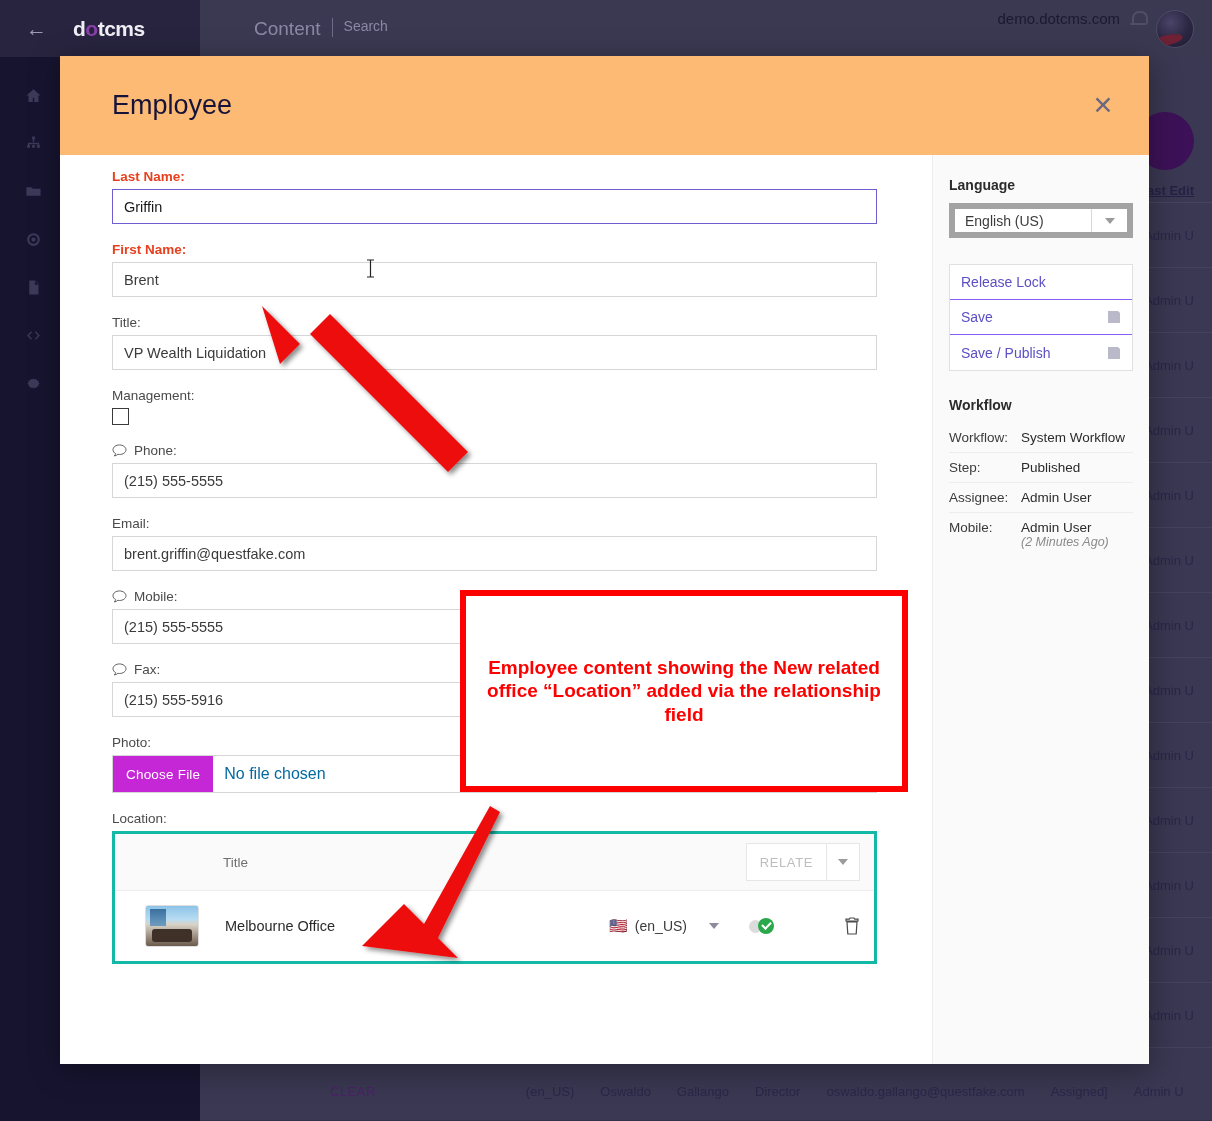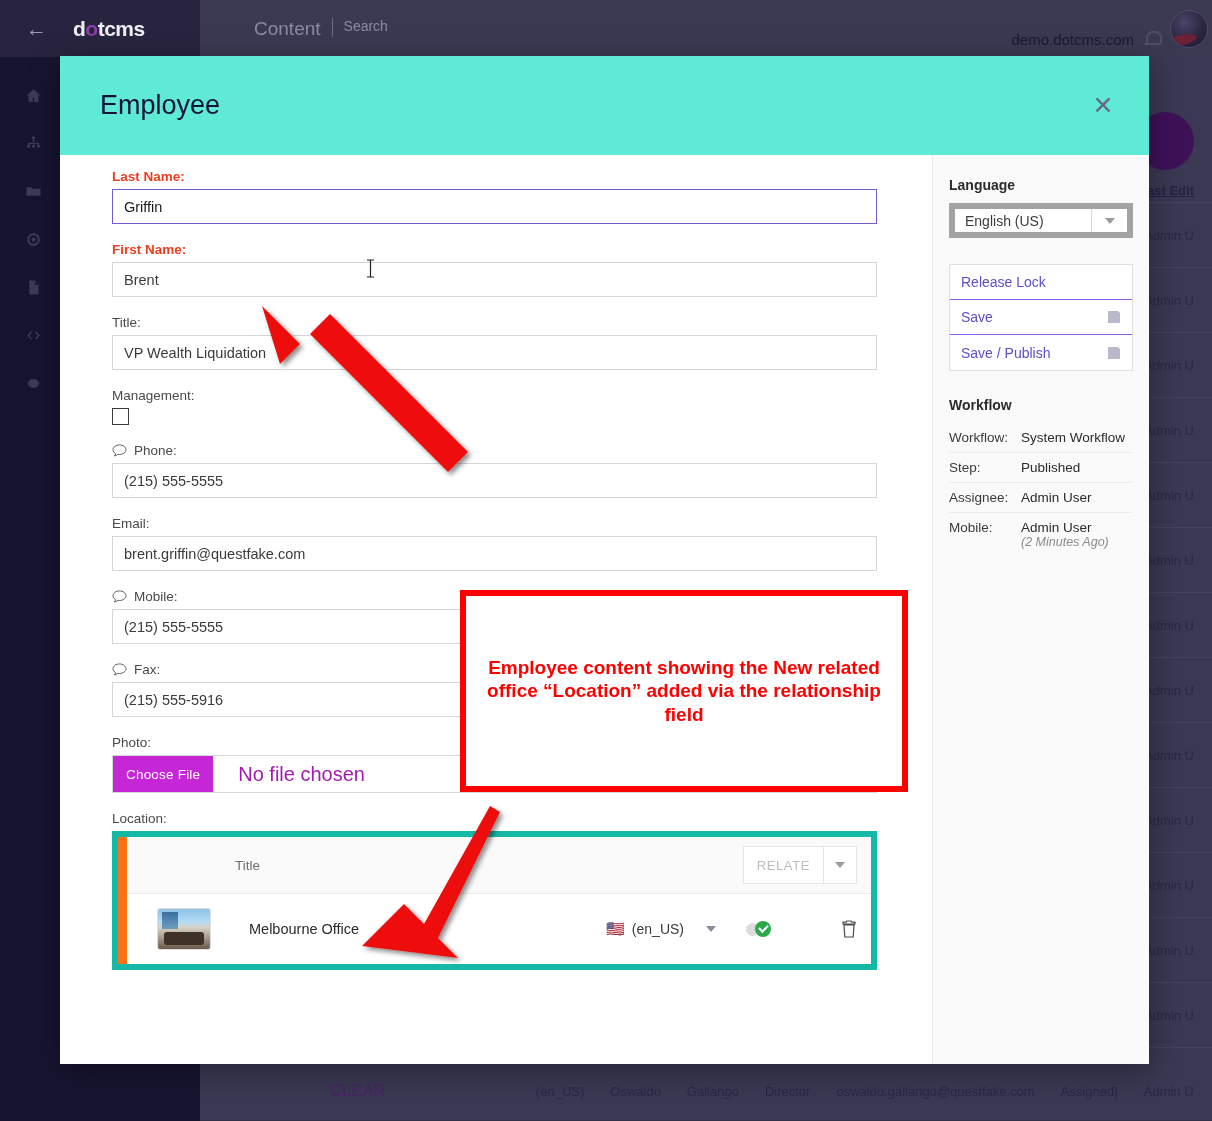--- a/index.html
+++ b/index.html
@@ -26,21 +26,21 @@
   .logo { font-size: 21px; font-weight: 700; letter-spacing: -0.5px; color: #efeef4; }
   .logo .dot-o { color: #8b3fa8; }
   .breadcrumb {
     display: flex; align-items: flex-start; gap: 11px; margin-left: 54px;
     color: #8b88a3;
   }
   .bc-main { font-size: 19px; }
   .bc-div { width: 1px; height: 19px; background: #6e6b88; }
   .bc-sub { font-size: 14px; }
   .topbar-right {
-    margin-left: auto; display: flex; align-items: flex-end; gap: 10px; padding-right: 4px;
+    margin-left: auto; display: flex; align-items: flex-start; gap: 10px; padding-right: 18px;
   }
   .host-name { font-size: 15px; color: #1b1830; font-weight: 400; }
   .bell { width: 16px; height: 18px; position: relative; opacity: .45; }
   .bell::before {
     content: ""; position: absolute; left: 2px; top: 1px;
     width: 12px; height: 12px; border: 2px solid #6a6782;
     border-radius: 7px 7px 3px 3px; border-bottom: none;
   }
   .bell::after {
     content: ""; position: absolute; left: 0; bottom: 3px;
@@ -90,36 +90,36 @@
     display: flex; align-items: center; height: 65px;
     border-bottom: 1px solid #454260; padding: 0 12px;
     color: #2a2649; font-size: 13px;
   }
   .bg-cell-user { margin-left: auto; padding-right: 6px; }
   .bg-lastrow {
     position: absolute; left: 0; top: 1005px; width: 1012px; height: 58px;
     display: flex; align-items: center; color: #2a2649; font-size: 13px;
   }
   .bg-clear {
-    color: #4e1f6b; font-size: 16px; margin-left: 130px; letter-spacing: .5px;
+    color: #4e1f6b; font-size: 13px; margin-left: 130px; letter-spacing: .5px;
   }
   .bg-lastrow .c { margin-left: 26px; white-space: nowrap; }
   .bg-bottombar {
     position: absolute; left: 0; top: 1063px; width: 1012px; height: 58px;
     background: #34314b;
   }
 
   
   .modal {
     position: absolute; left: 60px; top: 56px; width: 1089px; height: 1008px;
     background: #ffffff; box-shadow: 0 6px 28px rgba(0,0,0,.35);
   }
   .modal-header {
-    height: 99px; background: #5eead4; display: flex; align-items: center;
-    padding: 0 24px 0 40px;
+    height: 99px; background: #fdba74; display: flex; align-items: center;
+    padding: 0 24px 0 52px;
   }
   .modal-title { font-size: 27px; color: #15133a; font-weight: 400; }
   .close-btn {
     margin-left: auto; width: 44px; height: 44px; display: flex;
     align-items: center; justify-content: center; color: #6a6880; font-size: 25px;
     font-weight: 300; line-height: 1;
   }
   .modal-body { display: flex; height: 909px; }
 
   .form-pane {
@@ -145,47 +145,47 @@
   }
   .file-row {
     width: 765px; height: 38px; border: 1px solid #d6d6d6; background: #fff;
     display: flex; align-items: stretch;
   }
   .choose-file {
     background: #c526d6; color: #fff; font-size: 13.5px; font-weight: 400;
     display: flex; align-items: center; padding: 0 13px; letter-spacing: .2px;
   }
   .file-name {
-    display: flex; align-items: center; padding-left: 25px;
-    font-size: 20px; color: #a21caf;
+    display: flex; align-items: center; padding-left: 11px;
+    font-size: 16px; color: #0369a1;
   }
 
   
   .rel-box {
-    width: 765px; border: 6px solid #14b8a6; background: #f97316; padding-left: 9px;
+    width: 765px; border: 3px solid #14b8a6; background: #f97316;
   }
   .rel-head {
     height: 57px; background: #fafafa; border-bottom: 1px solid #ececec;
     display: flex; align-items: center; padding: 0 14px 0 108px;
   }
   .rel-th { font-size: 13.5px; color: #6f6f6f; }
   .rel-actions { margin-left: auto; display: flex; height: 38px; }
   .relate-btn {
     border: 1px solid #e6e6e6; border-right: none; background: #fff;
     display: flex; align-items: center; padding: 0 13px;
     font-size: 13px; color: #bdbdbd; letter-spacing: .6px;
   }
   .relate-caret {
     border: 1px solid #e6e6e6; background: #fff; width: 34px;
     display: flex; align-items: center; justify-content: center;
   }
   .caret { width: 0; height: 0; border-left: 5px solid transparent;
            border-right: 5px solid transparent; border-top: 6px solid #9b9b9b; }
   .rel-row {
-    height: 70px; display: flex; align-items: center; padding: 0 14px 0 30px; background:#fff;gap:12px;
+    height: 70px; display: flex; align-items: center; padding: 0 14px 0 30px; background:#fff;
   }
   .thumb {
     width: 54px; height: 42px; border: 1px solid #dedede; border-radius: 3px;
     background: linear-gradient(180deg,#8cc3e8 0%,#b8dcf2 34%,#d9d2c6 46%,#6b5a4c 100%);
     position: relative; overflow: hidden; flex: none;
   }
   .thumb::before {
     content:""; position:absolute; left:4px; top:3px; width:16px; height:17px;
     background: linear-gradient(180deg,#2b5f8f,#5d93bd); opacity:.85;
   }

